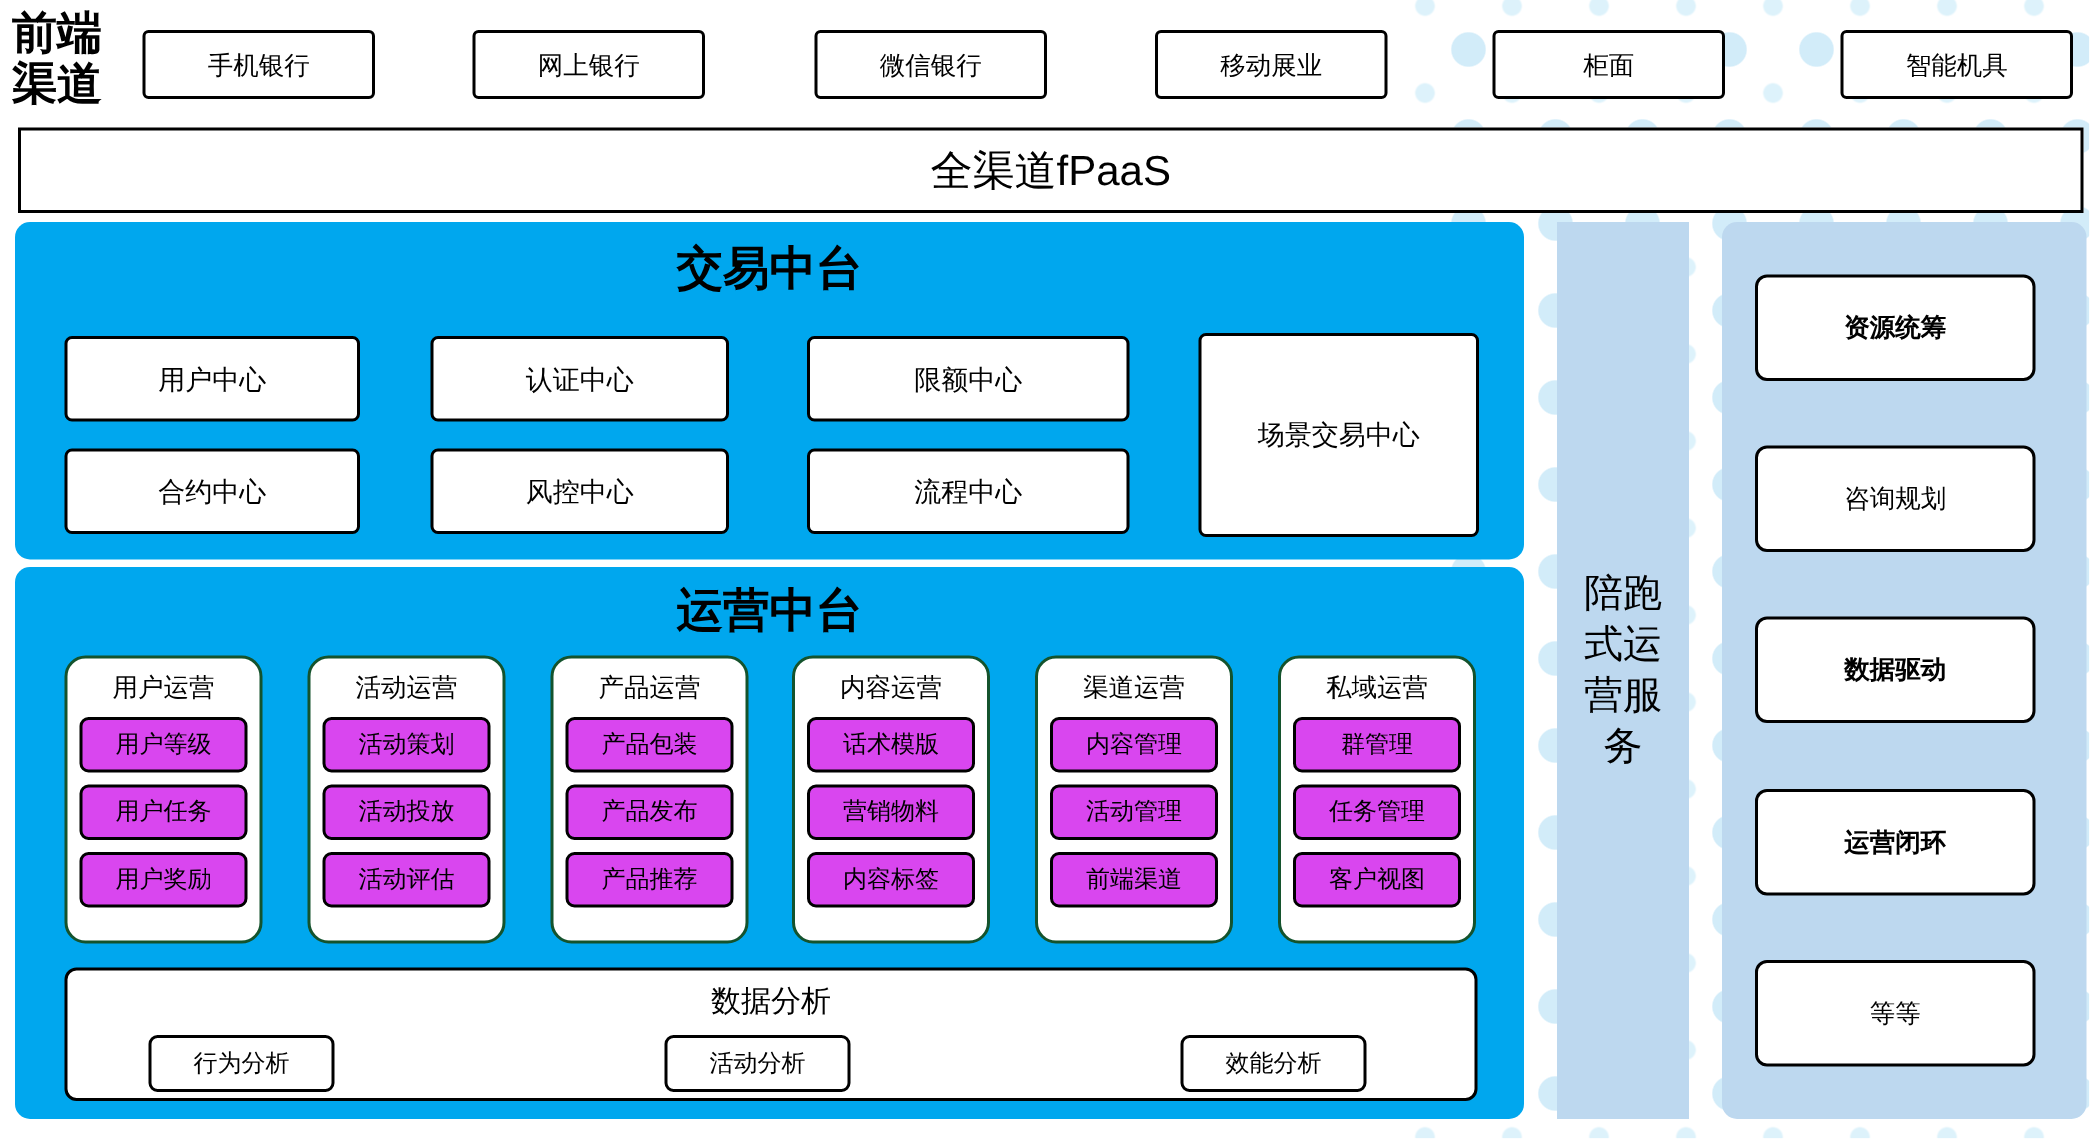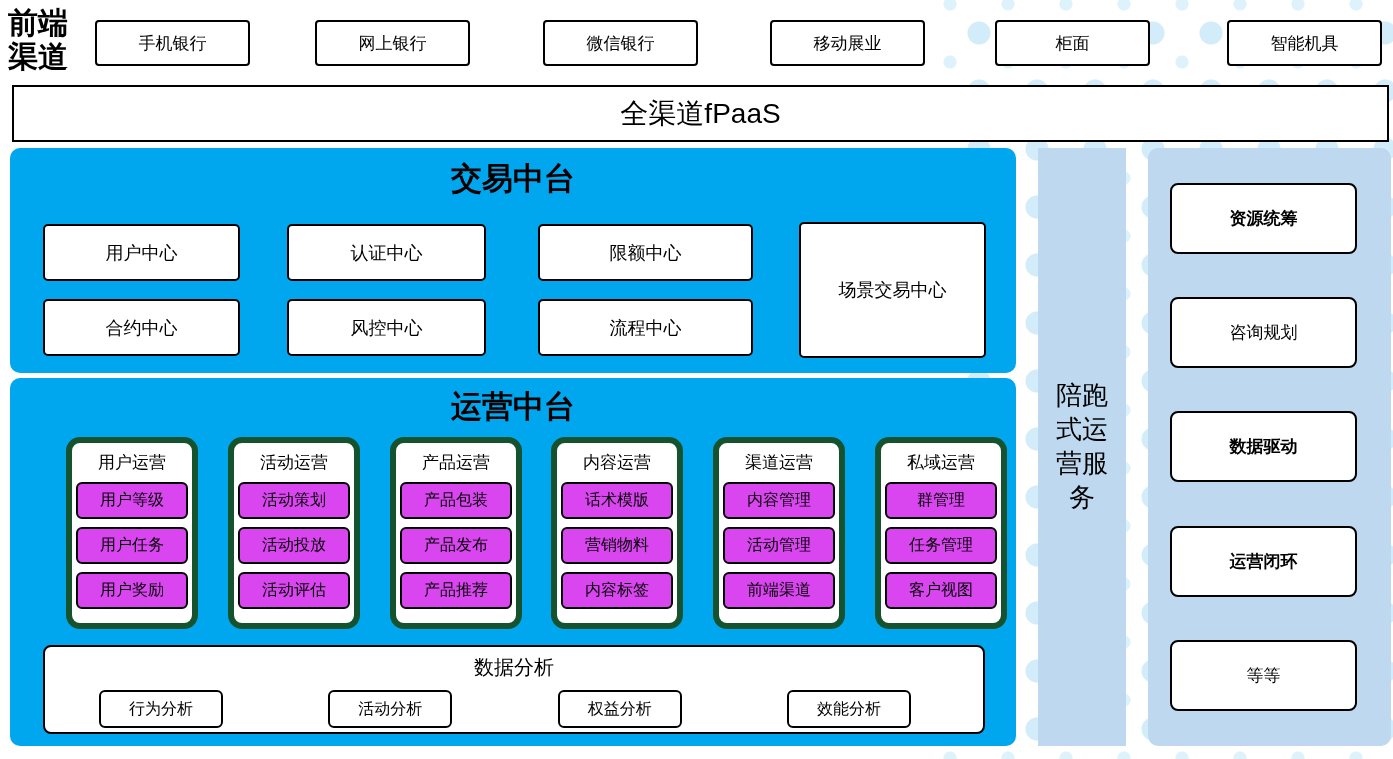--- a/index.html
+++ b/index.html
@@ -44,21 +44,21 @@
     font-weight:bold;font-size:31px;
   }
   .wbox{
     position:absolute;background:#fff;border:2px solid #000;border-radius:5px;
     display:flex;align-items:center;justify-content:center;
     font-size:18px;box-sizing:border-box;
   }
   
   .group{
     position:absolute;top:59px;width:132px;height:192px;
-    background:#fff;border:6px solid #14532d;border-radius:14px;box-sizing:border-box;margin-left:23px;
+    background:#fff;border:2px solid #14532d;border-radius:14px;box-sizing:border-box;
   }
   .group-title{margin-top:8px;text-align:center;font-size:17px;}
   .gbox{
     width:112px;height:37px;margin:8px auto 0 auto;
     border:2px solid #000;border-radius:6px;box-sizing:border-box;
     display:flex;align-items:center;justify-content:center;font-size:16px;background:#d946ef;
   }
   
   .analysis{
     position:absolute;left:33px;top:267px;width:942px;height:89px;
@@ -155,21 +155,20 @@
       <div class="gbox">群管理</div>
       <div class="gbox">任务管理</div>
       <div class="gbox">客户视图</div>
     </div>
 
     <div class="analysis">
       <div class="analysis-title">数据分析</div>
       <div class="analysis-row">
         <div class="abox">行为分析</div>
         <div class="abox">活动分析</div>
-        <div class="abox">权益分析</div>
         <div class="abox">效能分析</div>
       </div>
     </div>
   </div>
 
   <div class="layer companion">
     <span>陪跑式运营服务</span>
   </div>
 
   <div class="layer rightpanel">

